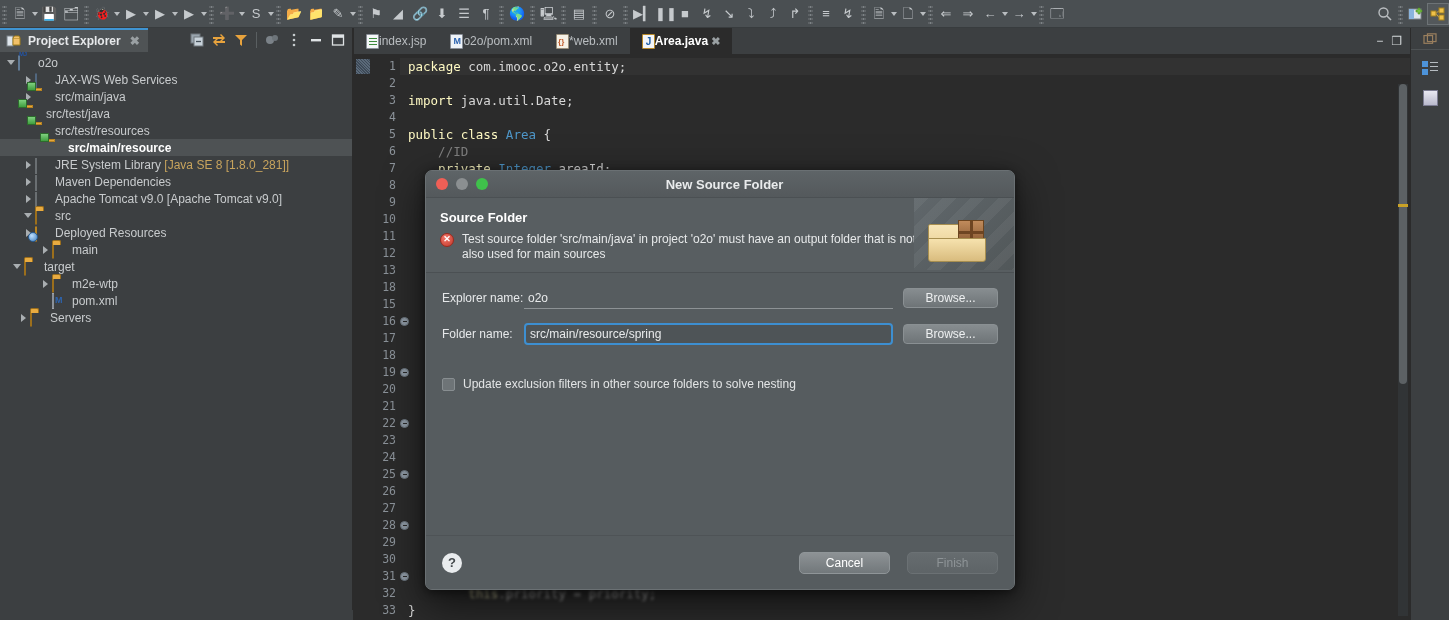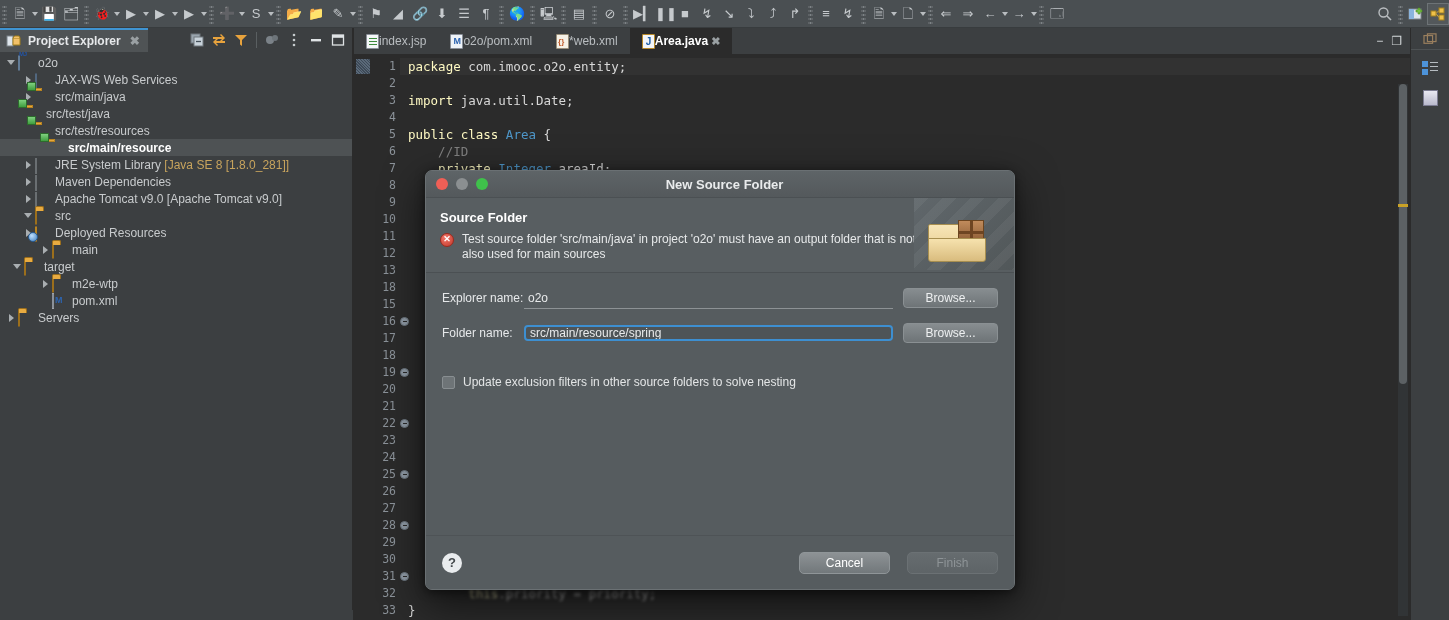--- a/index.html
+++ b/index.html
@@ -258,21 +258,21 @@
 
   .dlg-body{flex:1 1 auto; background:#565c5f; padding:14px 16px 0 16px; position:relative;}
   .frow{display:flex; align-items:center; margin-bottom:14px;}
   .flabel{width:82px; font-size:12px; color:#e6e8ea;}
   .finput{
     flex:1 1 auto; height:22px; background:transparent; border:none; border-bottom:1px solid #8d9295;
     color:#e8eaeb; font-size:12px; font-family:"Liberation Sans",sans-serif; padding:0 4px;
     outline:none;
   }
   .finput.focused{
-    border:2px solid #3d8fd1; border-radius:4px; background:#4e5457; height:16px;
+    border:2px solid #3d8fd1; border-radius:4px; background:#4e5457; height:22px;
   }
   .fbtn{
     margin-left:10px; width:95px; height:20px; border-radius:4px;
     background:linear-gradient(#878d90,#6e7477); border:1px solid #8a9093; color:#eef0f1;
     font-size:12px; font-family:"Liberation Sans",sans-serif; cursor:default;
     display:flex; align-items:center; justify-content:center;
   }
   .cbrow{display:flex; align-items:center; gap:8px; margin-bottom:7px;margin-top:32px;}
   .cbox{
     width:13px;height:13px;border-radius:2px;background:#6e7477;border:1px solid #888e91;flex:0 0 auto;
@@ -602,21 +602,21 @@
         <div class="row" style="padding-left: 38px;">
           <span class="twisty tw-right"></span>
           <span class="ticon"><span class="fld-open"></span></span>
           <span class="tlabel">m2e-wtp</span>
         </div>
         <div class="row" style="padding-left: 38px;">
           <span class="twisty none"></span>
           <span class="ticon"><span class="jarfile"></span></span>
           <span class="tlabel">pom.xml</span>
         </div>
-        <div class="row" style="padding-left: 4px;">
+        <div class="row" style="padding-left: 16px;">
           <span class="twisty tw-right"></span>
           <span class="ticon"><span class="fld-open"></span></span>
           <span class="tlabel">Servers</span>
         </div>
       </div>
   </div>
   <div class="bottom-strip"></div>
 
   <div class="editor-area">
     <div class="ed-tabbar" id="ed-tabbar">

